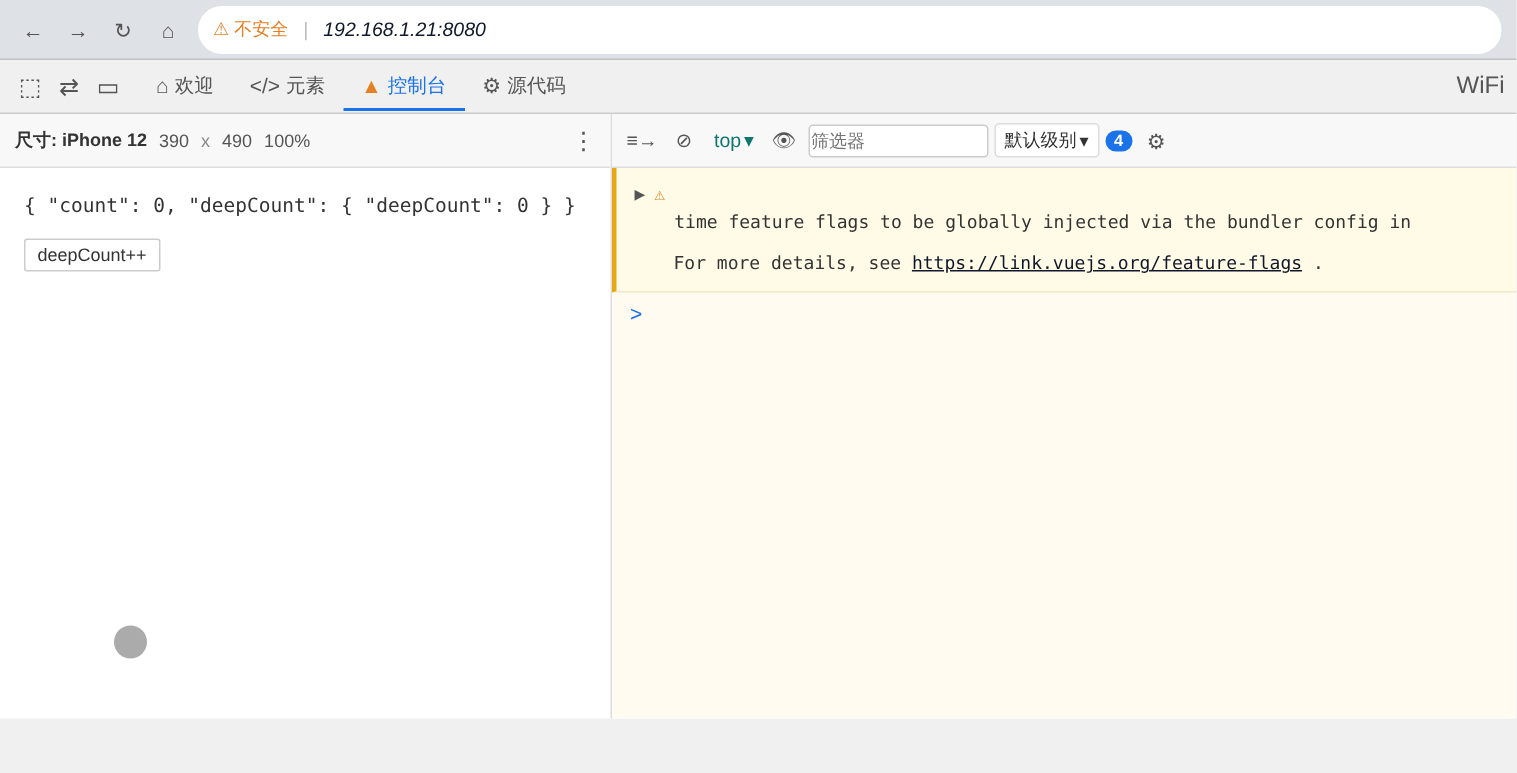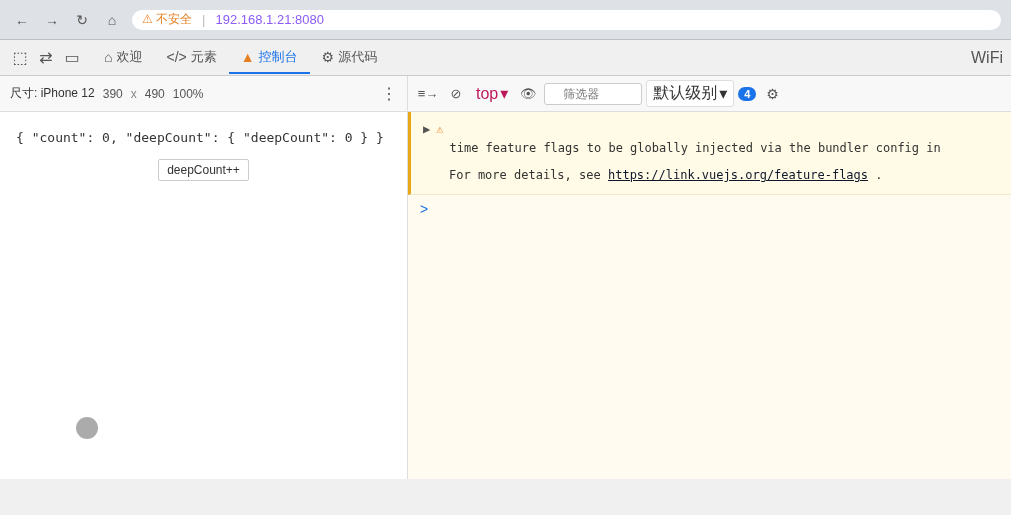--- a/index.html
+++ b/index.html
@@ -21,27 +21,27 @@
       display: flex; align-items: center; justify-content: center;
       cursor: pointer; color: #555; font-size: 14px;
       background: none; border: none;
     }
     .address-bar {
       flex: 1;
       display: flex;
       align-items: center;
       background: white;
       border-radius: 16px;
-      height: 20px;
+      height: 32px;
       padding: 0 10px;
       gap: 6px;
       font-size: 13px;
     }
     .security-warning { color: #e67e22; font-size: 12px; display: flex; align-items: center; gap: 3px; }
-    .url-text { color: #8b5cf6; }
+    .url-text { color: #0f172a; font-style: italic; }
     .separator { color: #bbb; margin: 0 4px; }
 
     
     .devtools-tabs {
       background: #f0f0f0;
       height: 36px;
       display: flex;
       align-items: center;
       padding: 0 8px;
       border-bottom: 1px solid #ccc;
@@ -81,33 +81,33 @@
       height: 36px;
       background: #f8f8f8;
       border-bottom: 1px solid #ddd;
       display: flex;
       align-items: center;
       padding: 0 10px;
       gap: 8px;
       font-size: 12px;
       color: #333;
     }
-    .device-name { font-weight: 400; color: #333; }
+    .device-name { font-weight: 700; color: #333; }
     .device-dim { color: #555; }
     .x-label { color: #888; }
     .device-zoom { color: #555; }
     .more-btn { margin-left: auto; cursor: pointer; color: #555; font-size: 16px; }
 
     .phone-content {
       padding: 16px;
       font-family: monospace;
       font-size: 13px;
     }
     .json-text { color: #333; line-height: 1.6; }
-    .btn-row { display: flex; gap: 6px; margin-top: 10px; justify-content: center; }
+    .btn-row { display: flex; gap: 6px; margin-top: 10px; }
     .app-btn {
       border: 1px solid #ccc;
       background: white;
       padding: 3px 8px;
       font-size: 12px;
       cursor: pointer;
       border-radius: 2px;
       color: #333;
     }
     .scroll-dot {
@@ -133,36 +133,36 @@
     }
     .console-btn {
       width: 24px; height: 24px;
       display: flex; align-items: center; justify-content: center;
       cursor: pointer; font-size: 13px; color: #555;
       background: none; border: none; border-radius: 3px;
     }
     .top-selector {
       display: flex; align-items: center; gap: 2px;
       border: none; background: none;
-      font-size: 16px; color: #be185d; cursor: pointer;
+      font-size: 13px; color: #0f766e; cursor: pointer;
       padding: 2px 4px;
     }
     .filter-input {
       border: 1px solid #ccc;
       border-radius: 3px;
       height: 22px;
-      padding: 0 18px;
+      padding: 0 1px;
       font-size: 12px;
-      width: 98px;
+      width: 120px;
       color: #333;
     }
     .level-selector {
       display: flex; align-items: center; gap: 2px;
       border: none; background: none;
-      font-size: 16px; color: #333; cursor: pointer;
+      font-size: 12px; color: #333; cursor: pointer;
       padding: 2px 6px;
       border: 1px solid #ddd;
       border-radius: 3px;
       background: white;
     }
     .badge {
       background: #1a73e8;
       color: white;
       border-radius: 10px;
       padding: 1px 6px;

